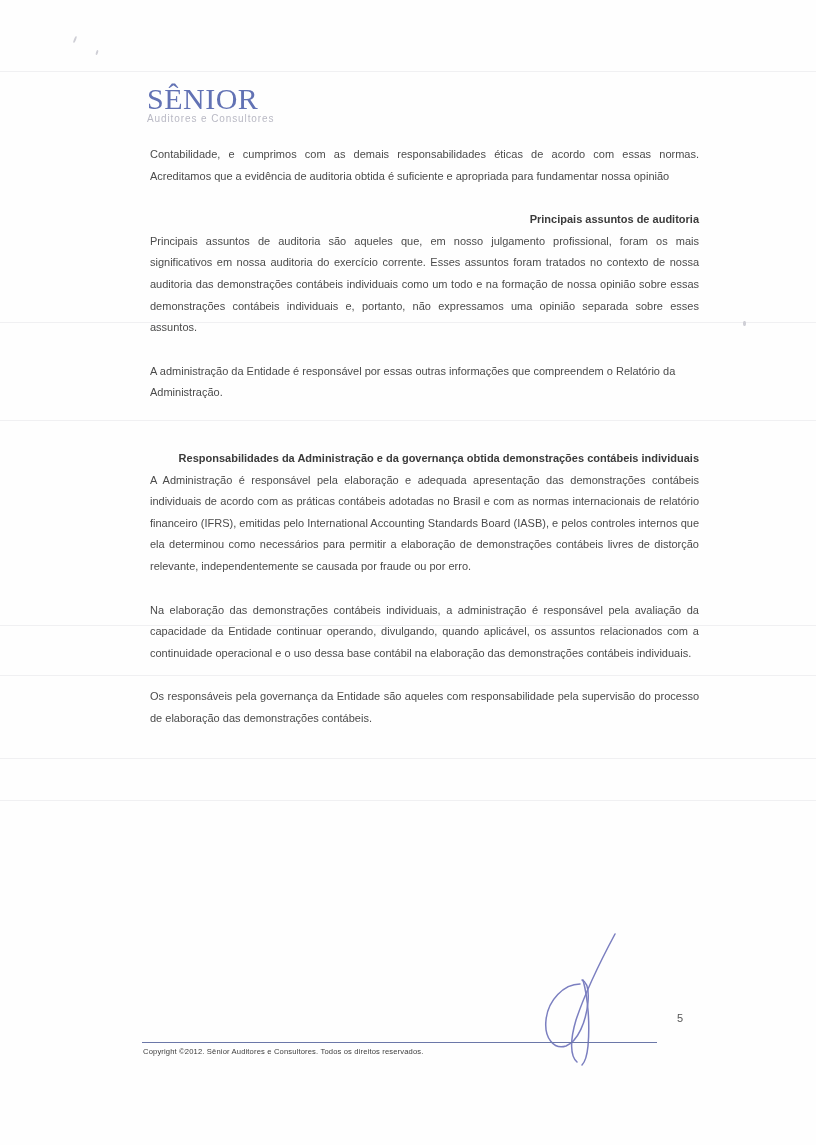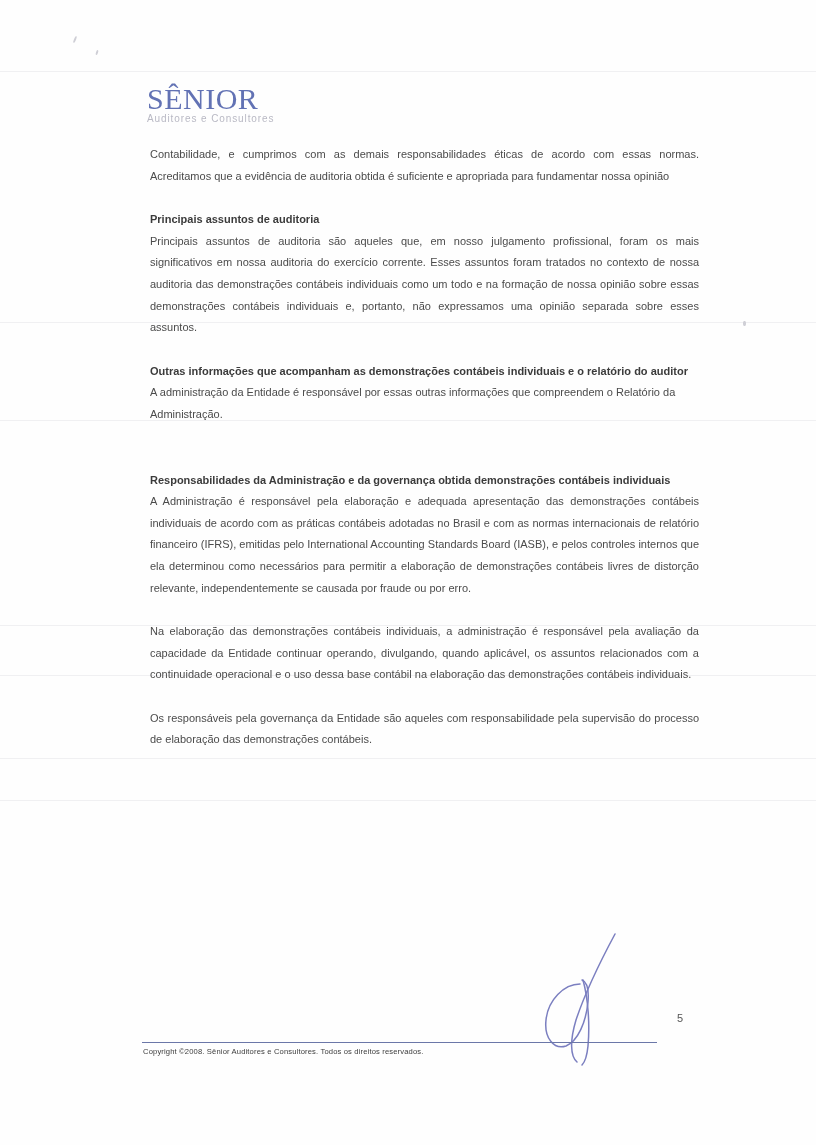--- a/index.html
+++ b/index.html
@@ -78,21 +78,21 @@
     text-align: justify;
     color: #4b4b4b;
   }
   .para.ragged { text-align: left; }
   .section-title {
     margin: 0;
     font-weight: bold;
     color: #3b3b3b;
     text-align: justify;
   }
-  .section-title.ragged { text-align: left; }
+  .section-title.ragged { text-align: right; }
   .gap-md { height: 22px; }
 
   
   .signature {
     position: absolute;
     left: 520px;
     top: 928px;
     width: 120px;
     height: 140px;
     pointer-events: none;
@@ -151,21 +151,20 @@
 
     <p class="para">Contabilidade, e cumprimos com as demais responsabilidades éticas de acordo com essas normas. Acreditamos que a evidência de auditoria obtida é suficiente e apropriada para fundamentar nossa opinião</p>
 
     <div class="gap-md"></div>
 
     <p class="section-title ragged">Principais assuntos de auditoria</p>
     <p class="para">Principais assuntos de auditoria são aqueles que, em nosso julgamento profissional, foram os mais significativos em nossa auditoria do exercício corrente. Esses assuntos foram tratados no contexto de nossa auditoria das demonstrações contábeis individuais como um todo e na formação de nossa opinião sobre essas demonstrações contábeis individuais e, portanto, não expressamos uma opinião separada sobre esses assuntos.</p>
 
     <div class="gap-md"></div>
 
-    <p class="section-title">Outras informações que acompanham as demonstrações contábeis individuais e o relatório do auditor</p>
     <p class="para ragged">A administração da Entidade é responsável por essas outras informações que compreendem o Relatório da Administração.</p>
 
     <div class="gap-md"></div>
 
 
     <div class="gap-md"></div>
 
     <p class="section-title ragged">Responsabilidades da Administração e da governança obtida demonstrações contábeis individuais</p>
     <p class="para">A Administração é responsável pela elaboração e adequada apresentação das demonstrações contábeis individuais de acordo com as práticas contábeis adotadas no Brasil e com as normas internacionais de relatório financeiro (IFRS), emitidas pelo International Accounting Standards Board (IASB), e pelos controles internos que ela determinou como necessários para permitir a elaboração de demonstrações contábeis livres de distorção relevante, independentemente se causada por fraude ou por erro.</p>
 
@@ -182,15 +181,15 @@
     <g fill="none" stroke="#7b7fc0" stroke-width="1.5" stroke-linecap="round">
       <path d="M95 6 C 80 34, 66 62, 56 92 C 50 112, 50 128, 57 134"></path>
       <path d="M60 56 C 44 56, 28 72, 26 92 C 24 110, 34 122, 46 118 C 58 113, 66 94, 68 74 C 69 62, 67 54, 62 52"></path>
       <path d="M63 52 C 68 70, 70 96, 68 118 C 67 128, 65 134, 62 137"></path>
     </g>
   </svg>
 
   <div class="page-number">5</div>
 
   <div class="footer-rule"></div>
-  <div class="footer-copyright">Copyright ©2008. Sênior Auditores e Consultores. Todos os direitos reservados.</div>
+  <div class="footer-copyright">Copyright ©2012. Sênior Auditores e Consultores. Todos os direitos reservados.</div>
 
 </div>
 
 </body></html>

